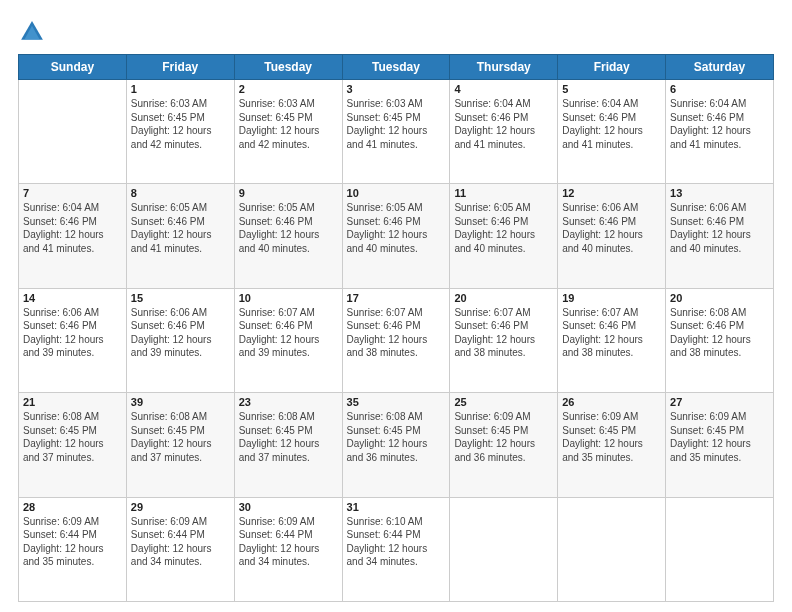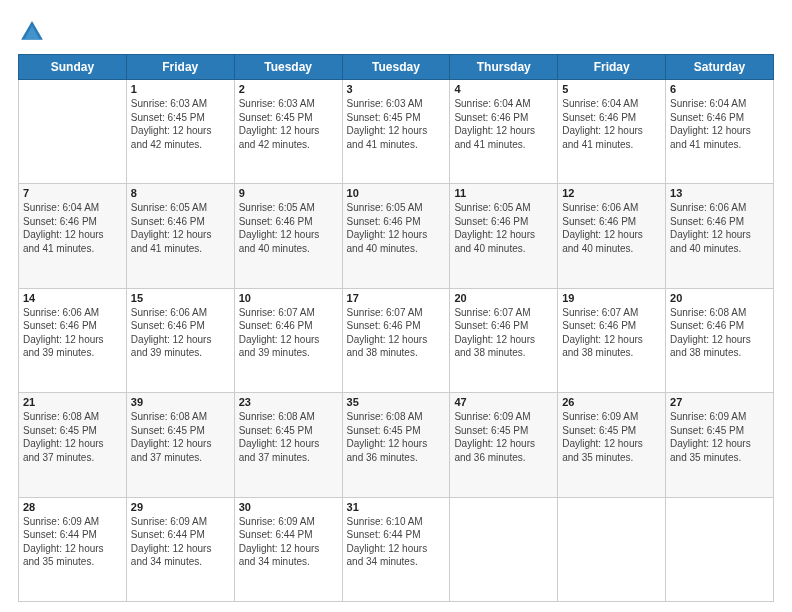--- a/index.html
+++ b/index.html
@@ -230,21 +230,21 @@
           </td>
           <td>
             <span class="day-num">23</span>
             <div class="day-info">Sunrise: 6:08 AM<br>Sunset: 6:45 PM<br>Daylight: 12 hours and 37 minutes.</div>
           </td>
           <td>
             <span class="day-num">35</span>
             <div class="day-info">Sunrise: 6:08 AM<br>Sunset: 6:45 PM<br>Daylight: 12 hours and 36 minutes.</div>
           </td>
           <td>
-            <span class="day-num">47</span>
+            <span class="day-num">25</span>
             <div class="day-info">Sunrise: 6:09 AM<br>Sunset: 6:45 PM<br>Daylight: 12 hours and 36 minutes.</div>
           </td>
           <td>
             <span class="day-num">26</span>
             <div class="day-info">Sunrise: 6:09 AM<br>Sunset: 6:45 PM<br>Daylight: 12 hours and 35 minutes.</div>
           </td>
           <td>
             <span class="day-num">27</span>
             <div class="day-info">Sunrise: 6:09 AM<br>Sunset: 6:45 PM<br>Daylight: 12 hours and 35 minutes.</div>
           </td>

